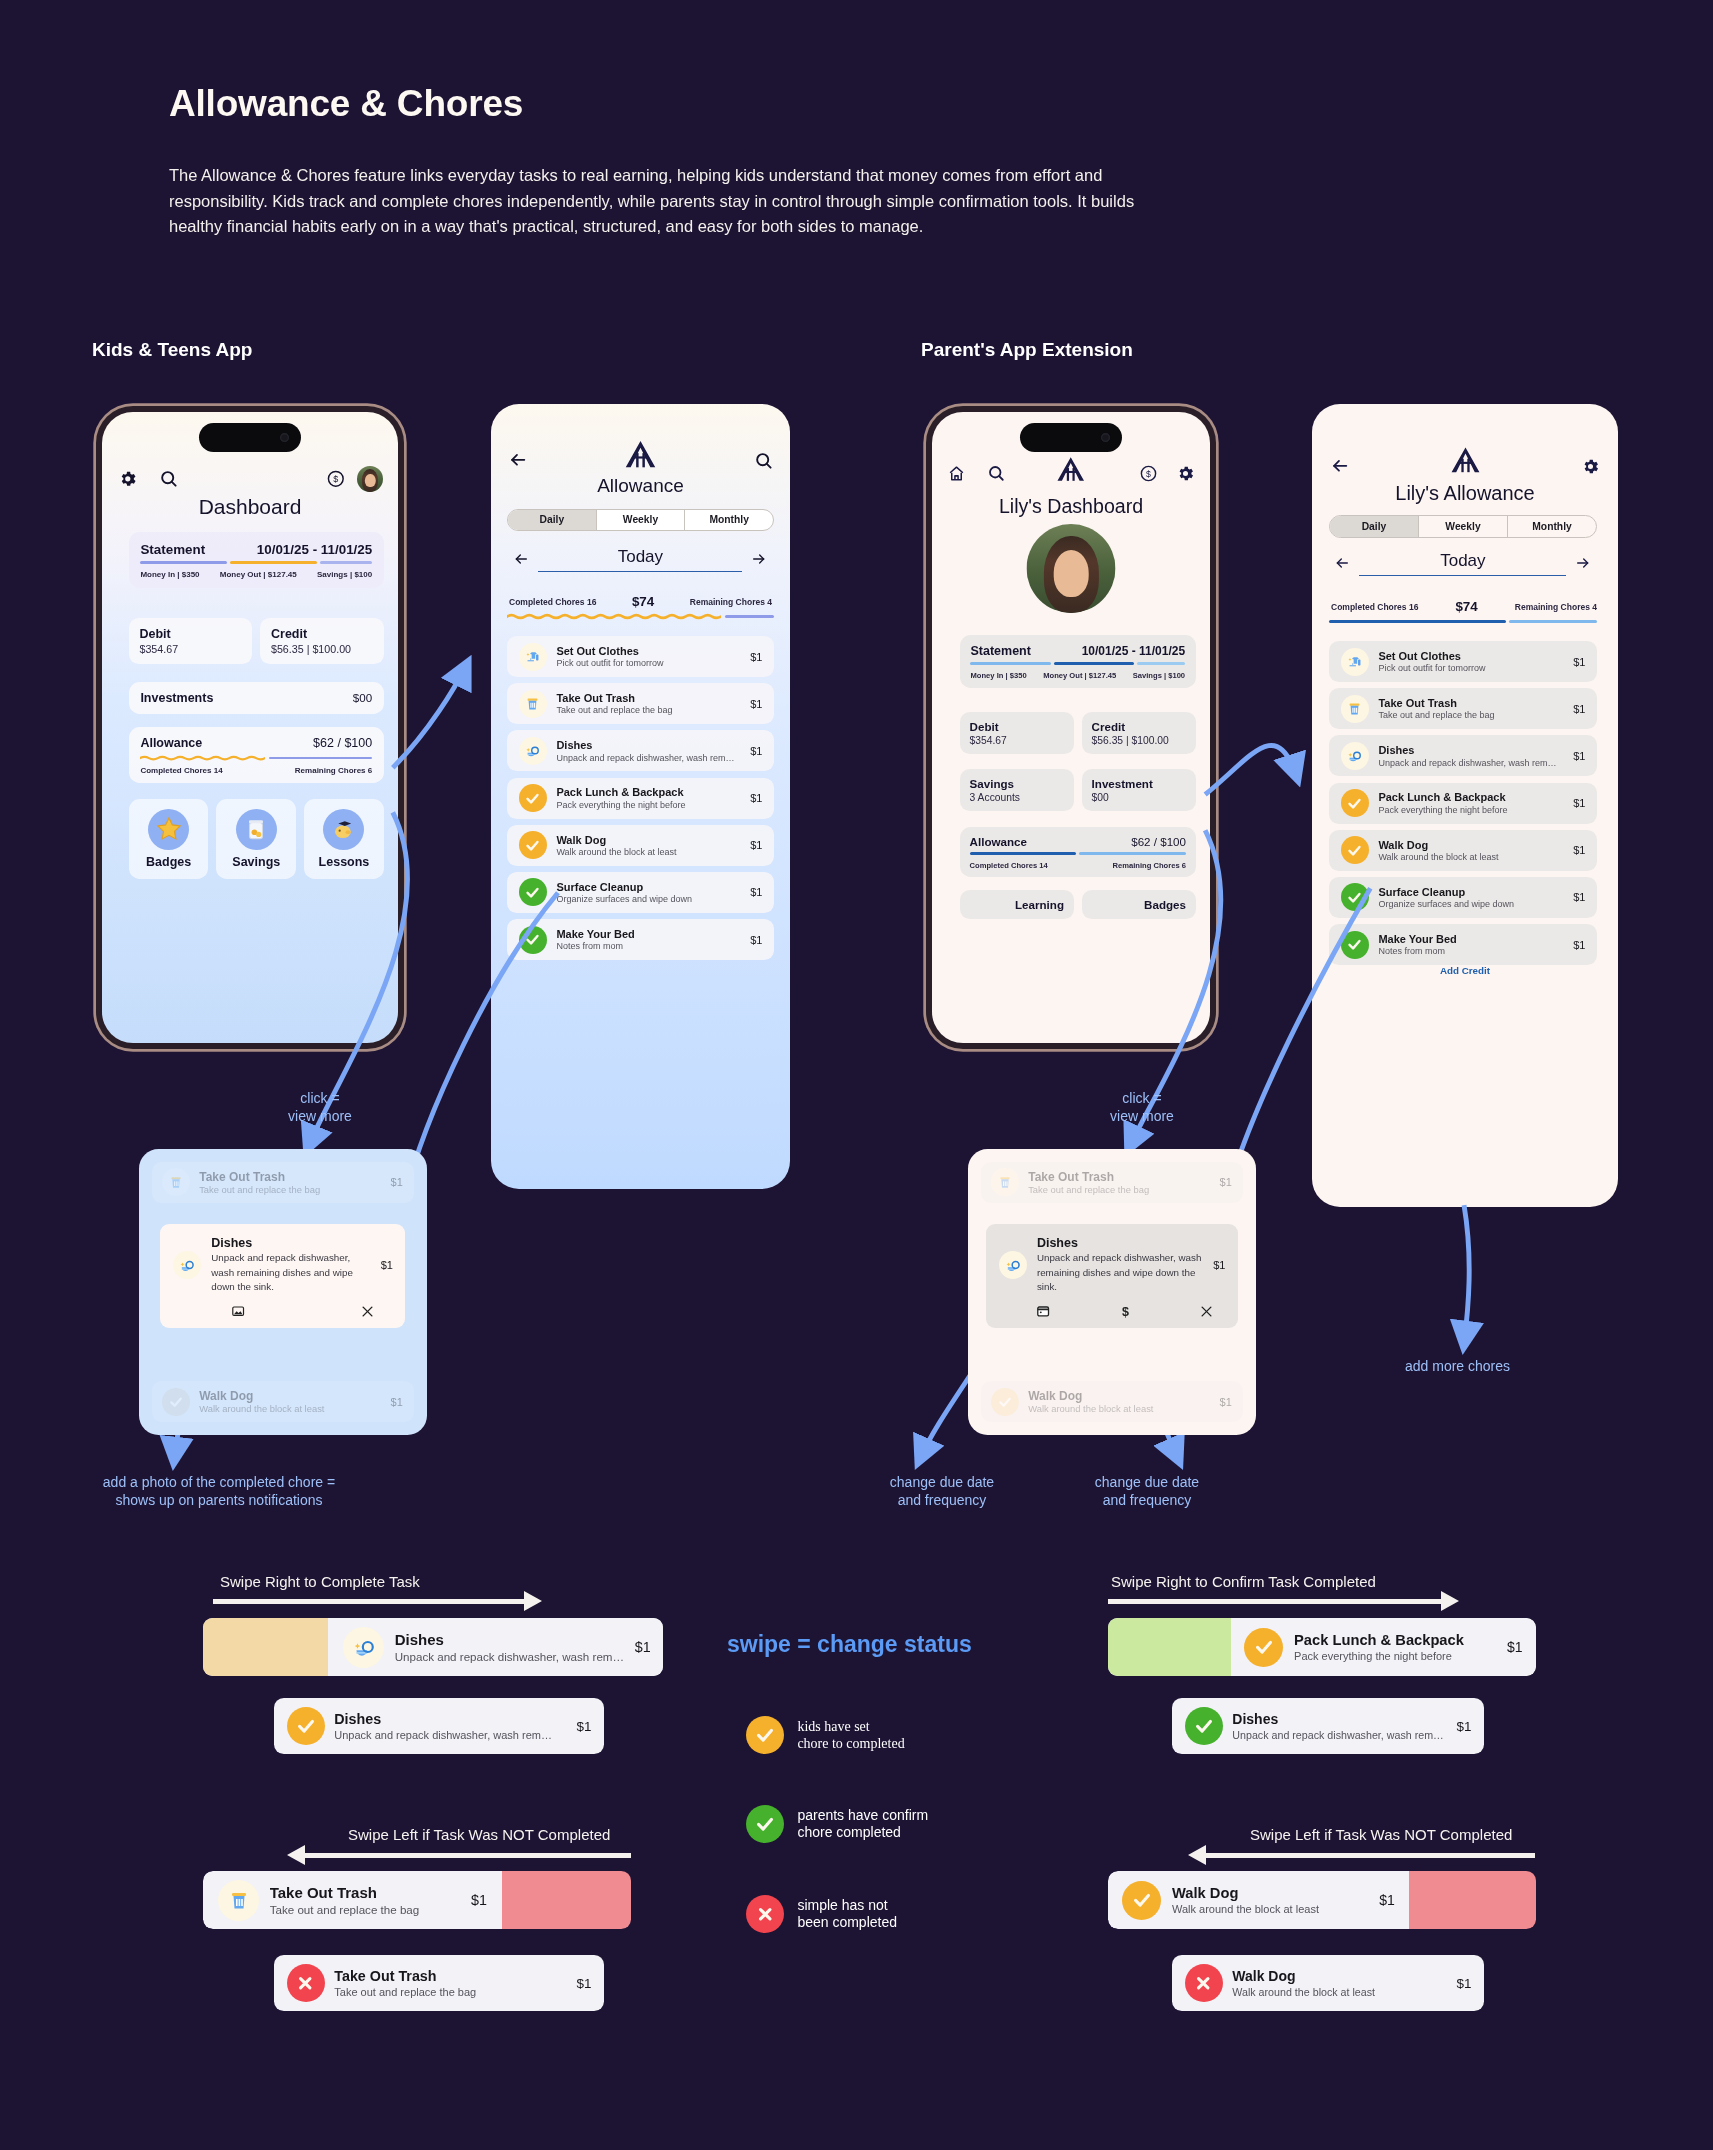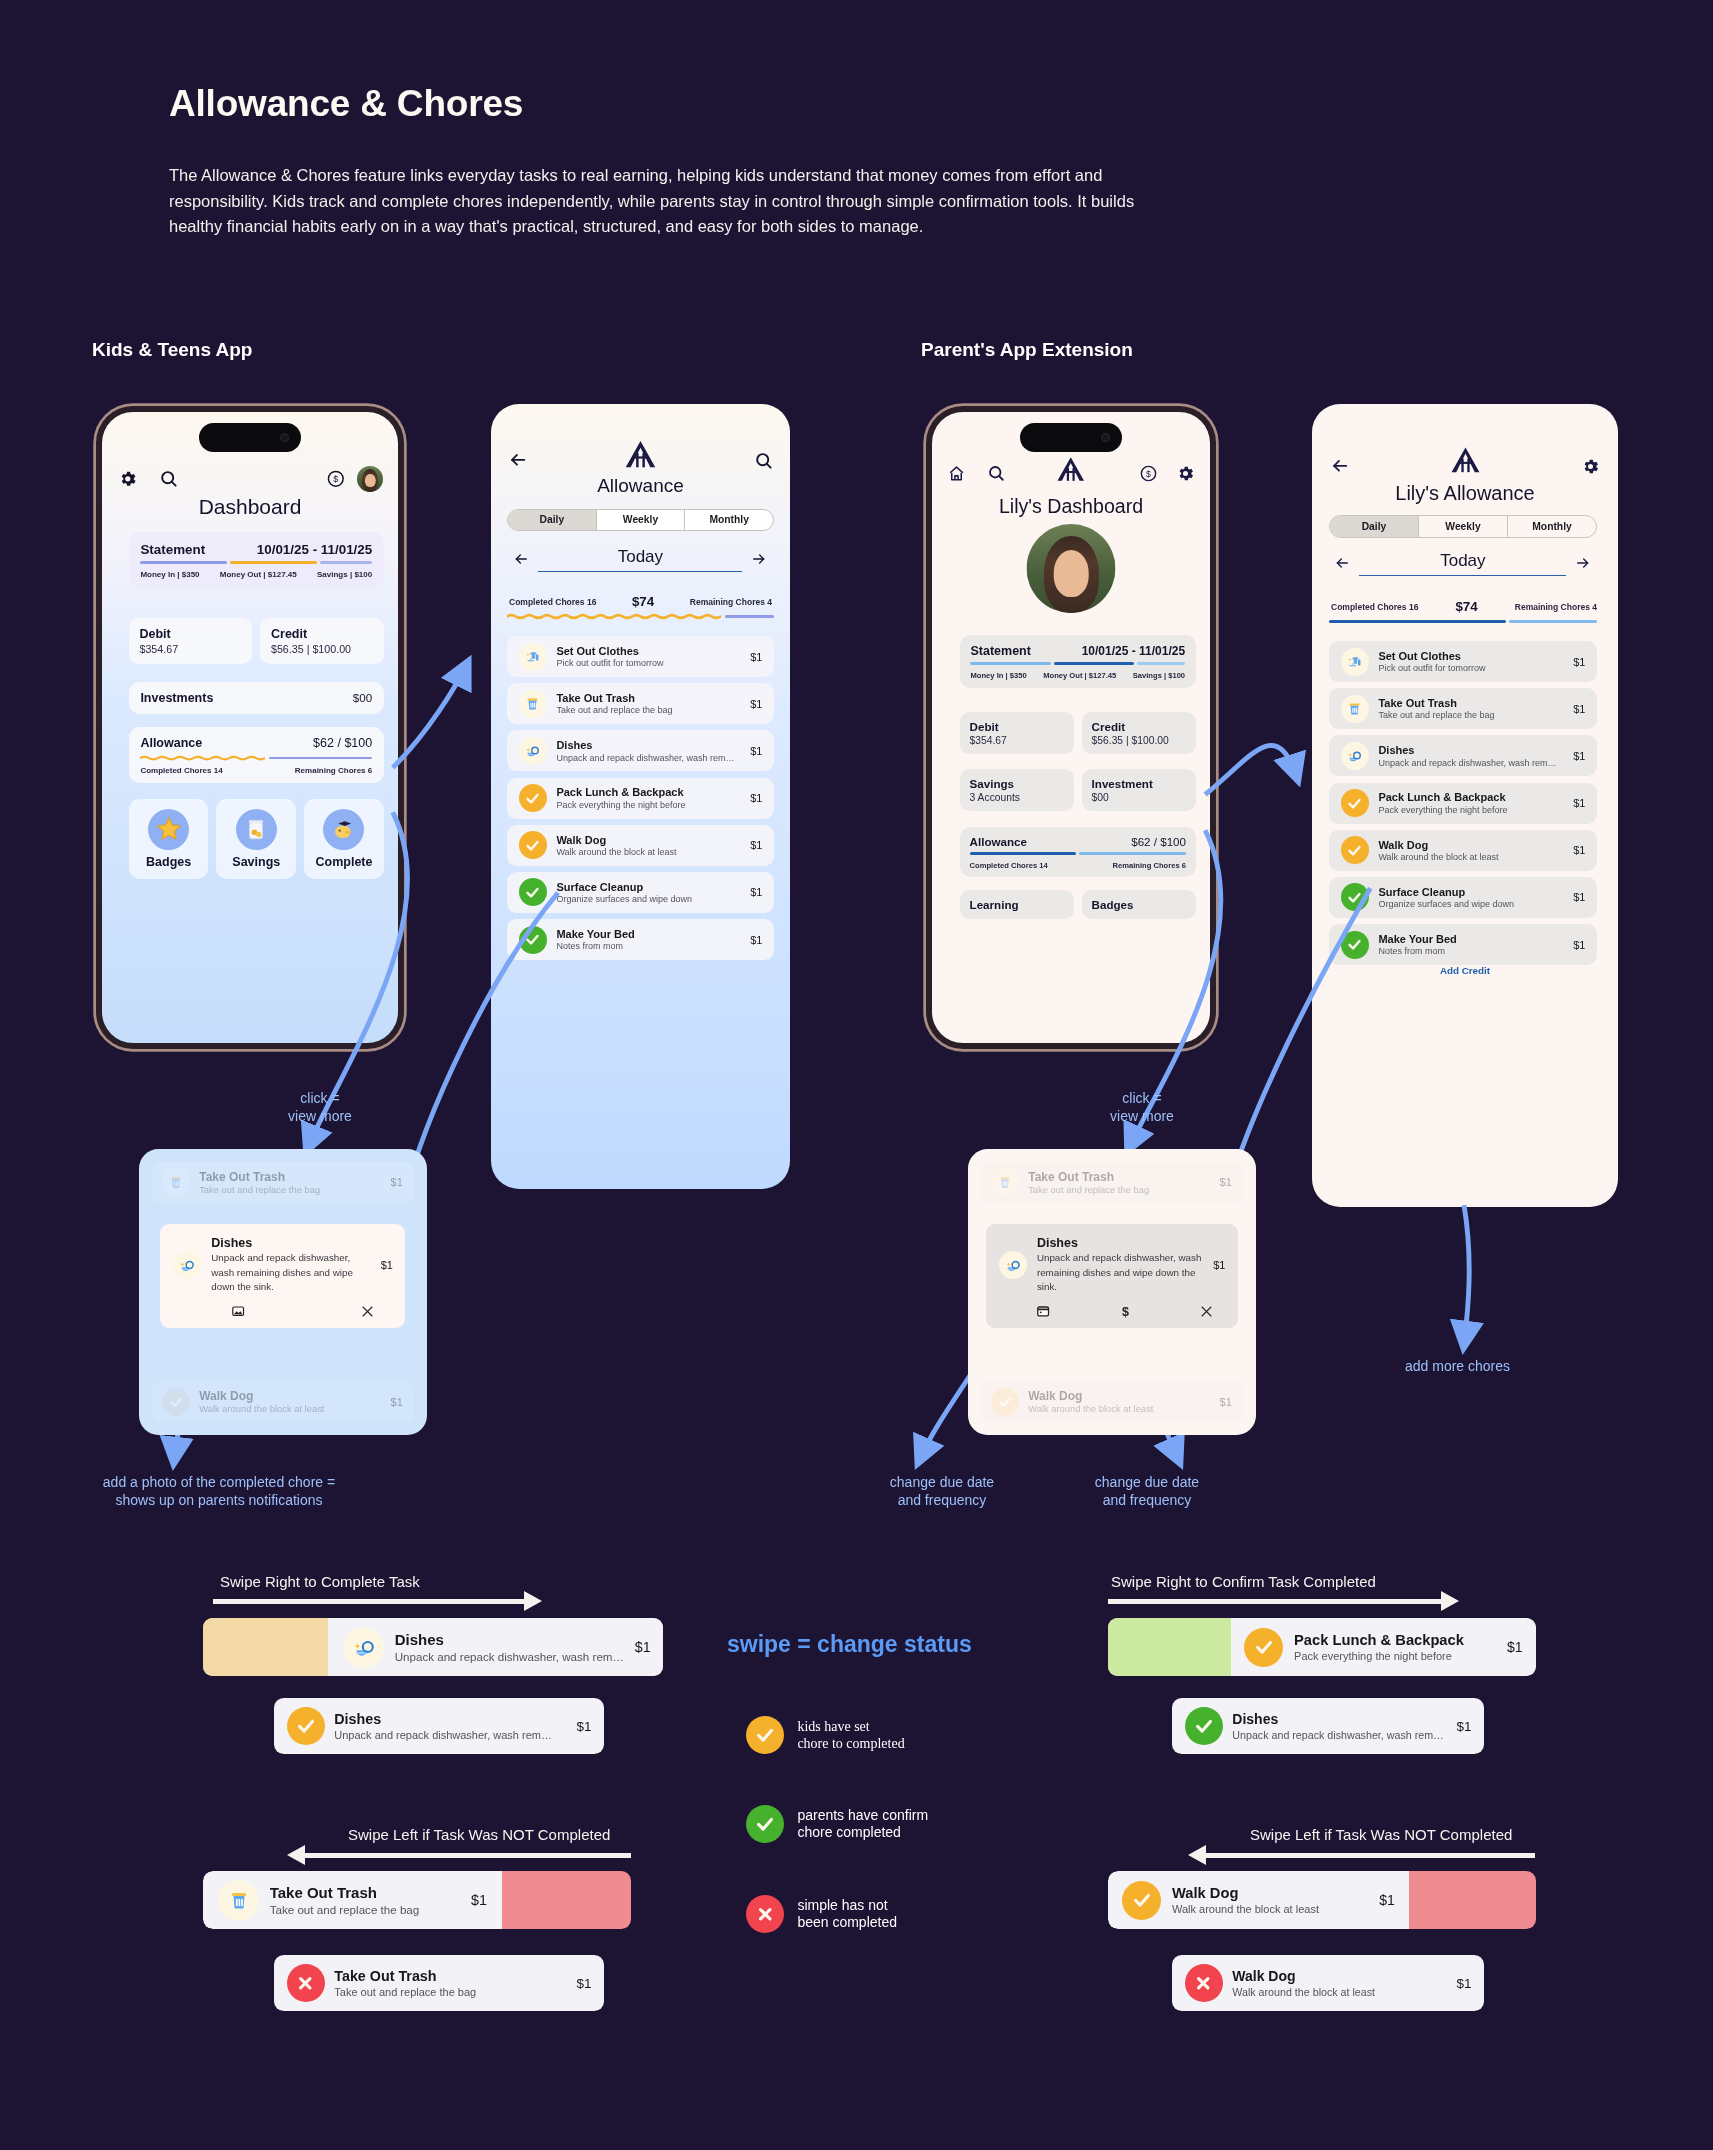--- a/index.html
+++ b/index.html
@@ -263,21 +263,21 @@
       </div>
       <div class="tile" style="flex:1;height:80px;">
         <span class="scallop" style="width:41px;height:41px;">
           <svg viewBox="0 0 24 24" width="27" height="27">
               <ellipse cx="11.5" cy="14" rx="7" ry="5.6" fill="#f7ce63"></ellipse>
               <circle cx="8.6" cy="13" r="1" fill="#7a5a20"></circle>
               <ellipse cx="16" cy="14.4" rx="2.2" ry="1.7" fill="#f2b844"></ellipse>
               <path d="M12 7.5l6-2.2 6 2.2-6 2.2z" fill="#20203a" transform="translate(-4,-0.4) scale(.95)"></path>
             </svg>
         </span>
-        <span class="tile-label" style="font-size:12.5px;margin-top:5.4px;">Complete</span>
+        <span class="tile-label" style="font-size:12.5px;margin-top:5.4px;">Lessons</span>
       </div>
     </div>
   </div>
 </div>
 
 <div class="phone" style="left:491px; top:404px; width:299px; height:785px; border-radius:28px; box-shadow:none; background:transparent; padding:0;">
   <div class="phone-inner screen-kid2" style="border-radius:28px;">
     <div class="hdr-row" style="top:45px; padding:0 16px;">
       <span class="icon-btn" style="width:22px;height:22px;">
         <svg viewBox="0 0 24 24" width="19.6" height="19.6" fill="none" stroke="#15132b" stroke-width="2.2" stroke-linecap="round" stroke-linejoin="round">
@@ -528,21 +528,21 @@
       <div class="stmt-bars">
         <span style="flex:6;background:#1f5fae;"></span>
         <span style="flex:6;background:#7fb8ec;"></span>
       </div>
       <div class="stmt-legend" style="font-size:7.6px;font-weight:700;color:#2b2740;">
         <span>Completed Chores 14</span>
         <span>Remaining Chores 6</span>
       </div>
     </div>
 
-    <div class="mini-card-row" style="position:absolute;left:28px;top:478px;width:236px;">
+    <div class="mini-card-row" style="position:absolute;left:28px;top:478px;width:236px;text-align:right;">
       <div class="mini-card" style="padding:8px 9.8px;height:29.5px;background:#ebe9e7;">
         <div style="font-size:11.6px;font-weight:700;color:#15132b;">Learning</div>
       </div>
       <div class="mini-card" style="padding:8px 9.8px;height:29.5px;background:#ebe9e7;">
         <div style="font-size:11.6px;font-weight:700;color:#15132b;">Badges</div>
       </div>
     </div>
   </div>
 </div>
 

